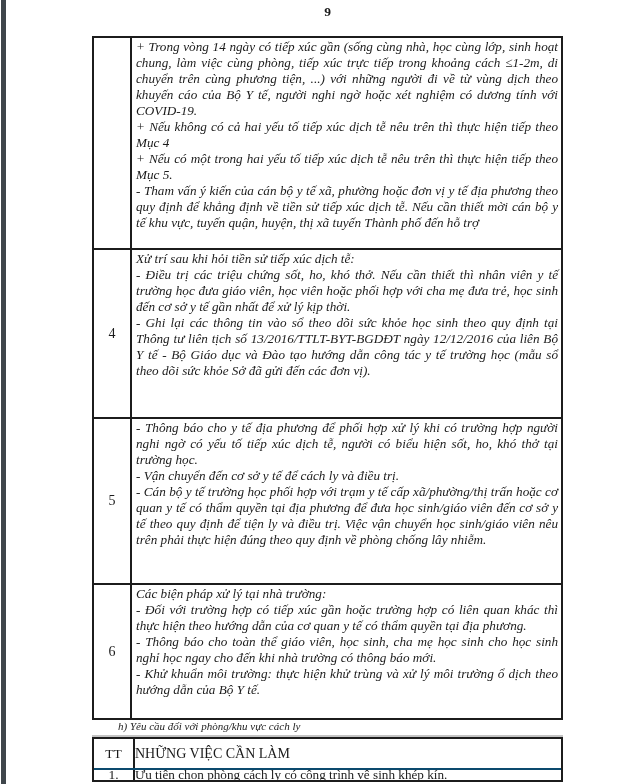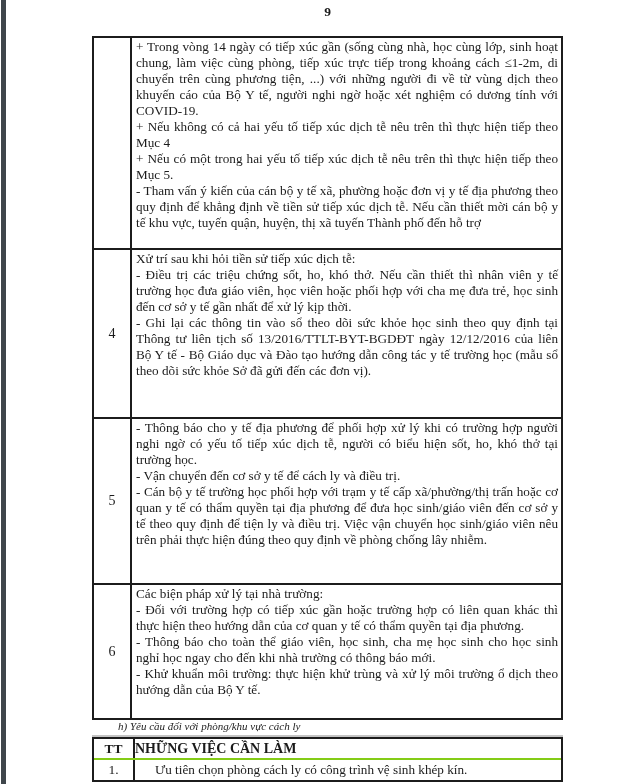--- a/index.html
+++ b/index.html
@@ -36,45 +36,45 @@
     flex:0 0 38px; width:38px; border-right:2px solid #1c1c1c; box-sizing:border-box;
     display:flex; align-items:center; justify-content:center;
     font-size:14px;
   }
   .content-cell {
     flex:1; min-width:0; overflow:hidden;
     padding:1px 3px 0 4px;
     text-align:justify;
     font-size:13.2px; line-height:16px;
   }
-  .content-cell p { margin:0; }
+  .content-cell p { margin:0;font-style:italic; }
 
   .section-heading {
     position:absolute; left:118px; top:720px; width:440px;
     font-size:11px; font-weight:normal; font-style:italic;
     white-space:nowrap;
   }
 
   .tt-table {
     position:absolute; left:92px; top:737px; width:471px; height:45px;
     border:2px solid #1c1c1c; box-sizing:border-box;
     display:flex; flex-direction:column; background:#fff;
     box-shadow:0 -2px 0 rgba(125,125,125,0.45);
   }
   .tt-row { display:flex; box-sizing:border-box; min-height:0; }
-  .tt-row.header { height:21px; border-bottom:2px solid #84cc16; font-weight:bold; }
+  .tt-row.header { height:31px; border-bottom:2px solid #0c4a6e; font-weight:normal; }
   .tt-row.body { flex:1; }
   .tt-num {
     flex:0 0 41px; width:41px; border-right:2px solid #1c1c1c; box-sizing:border-box;
     display:flex; align-items:center; justify-content:center;
     font-size:13.5px;
   }
   .tt-text { flex:1; min-width:0; display:flex; align-items:center; font-size:13.2px; overflow:hidden; }
   .tt-text.center { justify-content:flex-start; font-size:14px; }
-  .tt-text.left { padding-left:20px;text-align:right; }
+  .tt-text.left { padding-left:0;text-align:right; }
 </style>
 </head>
 <body>
 
 <div id="page">
 
   <div class="left-scan-bar"></div>
 
   <div class="page-number">9</div>
 

